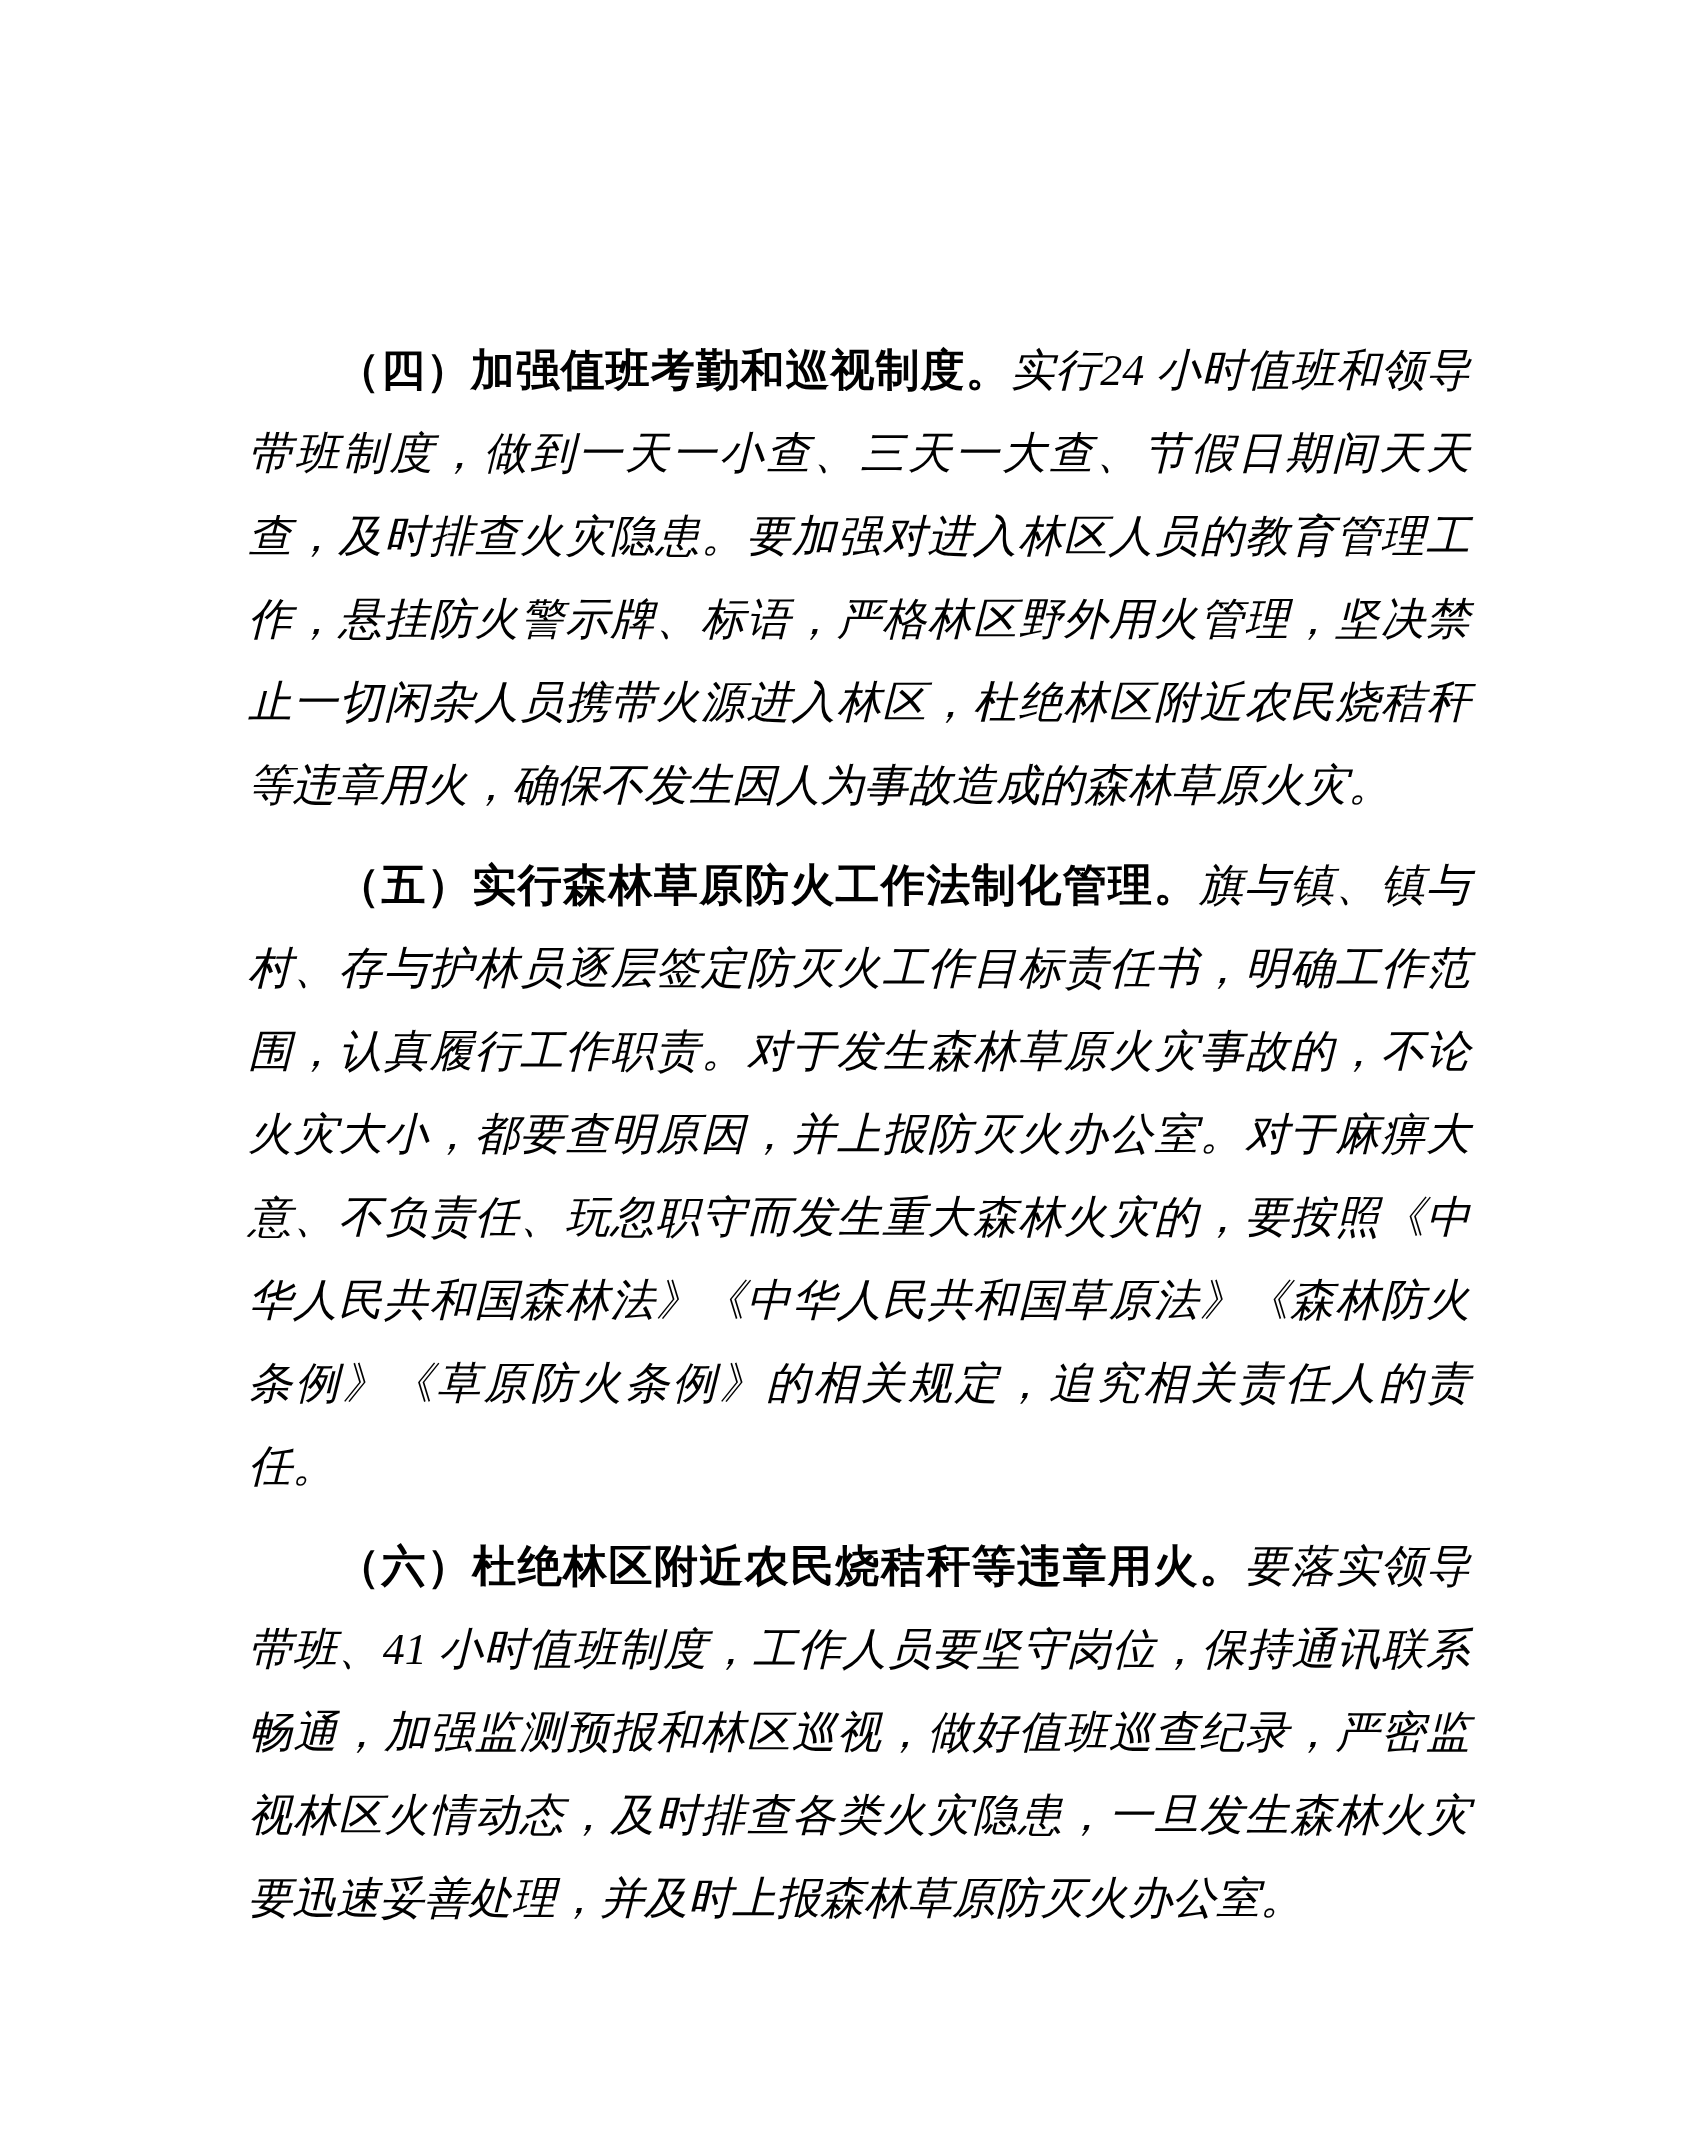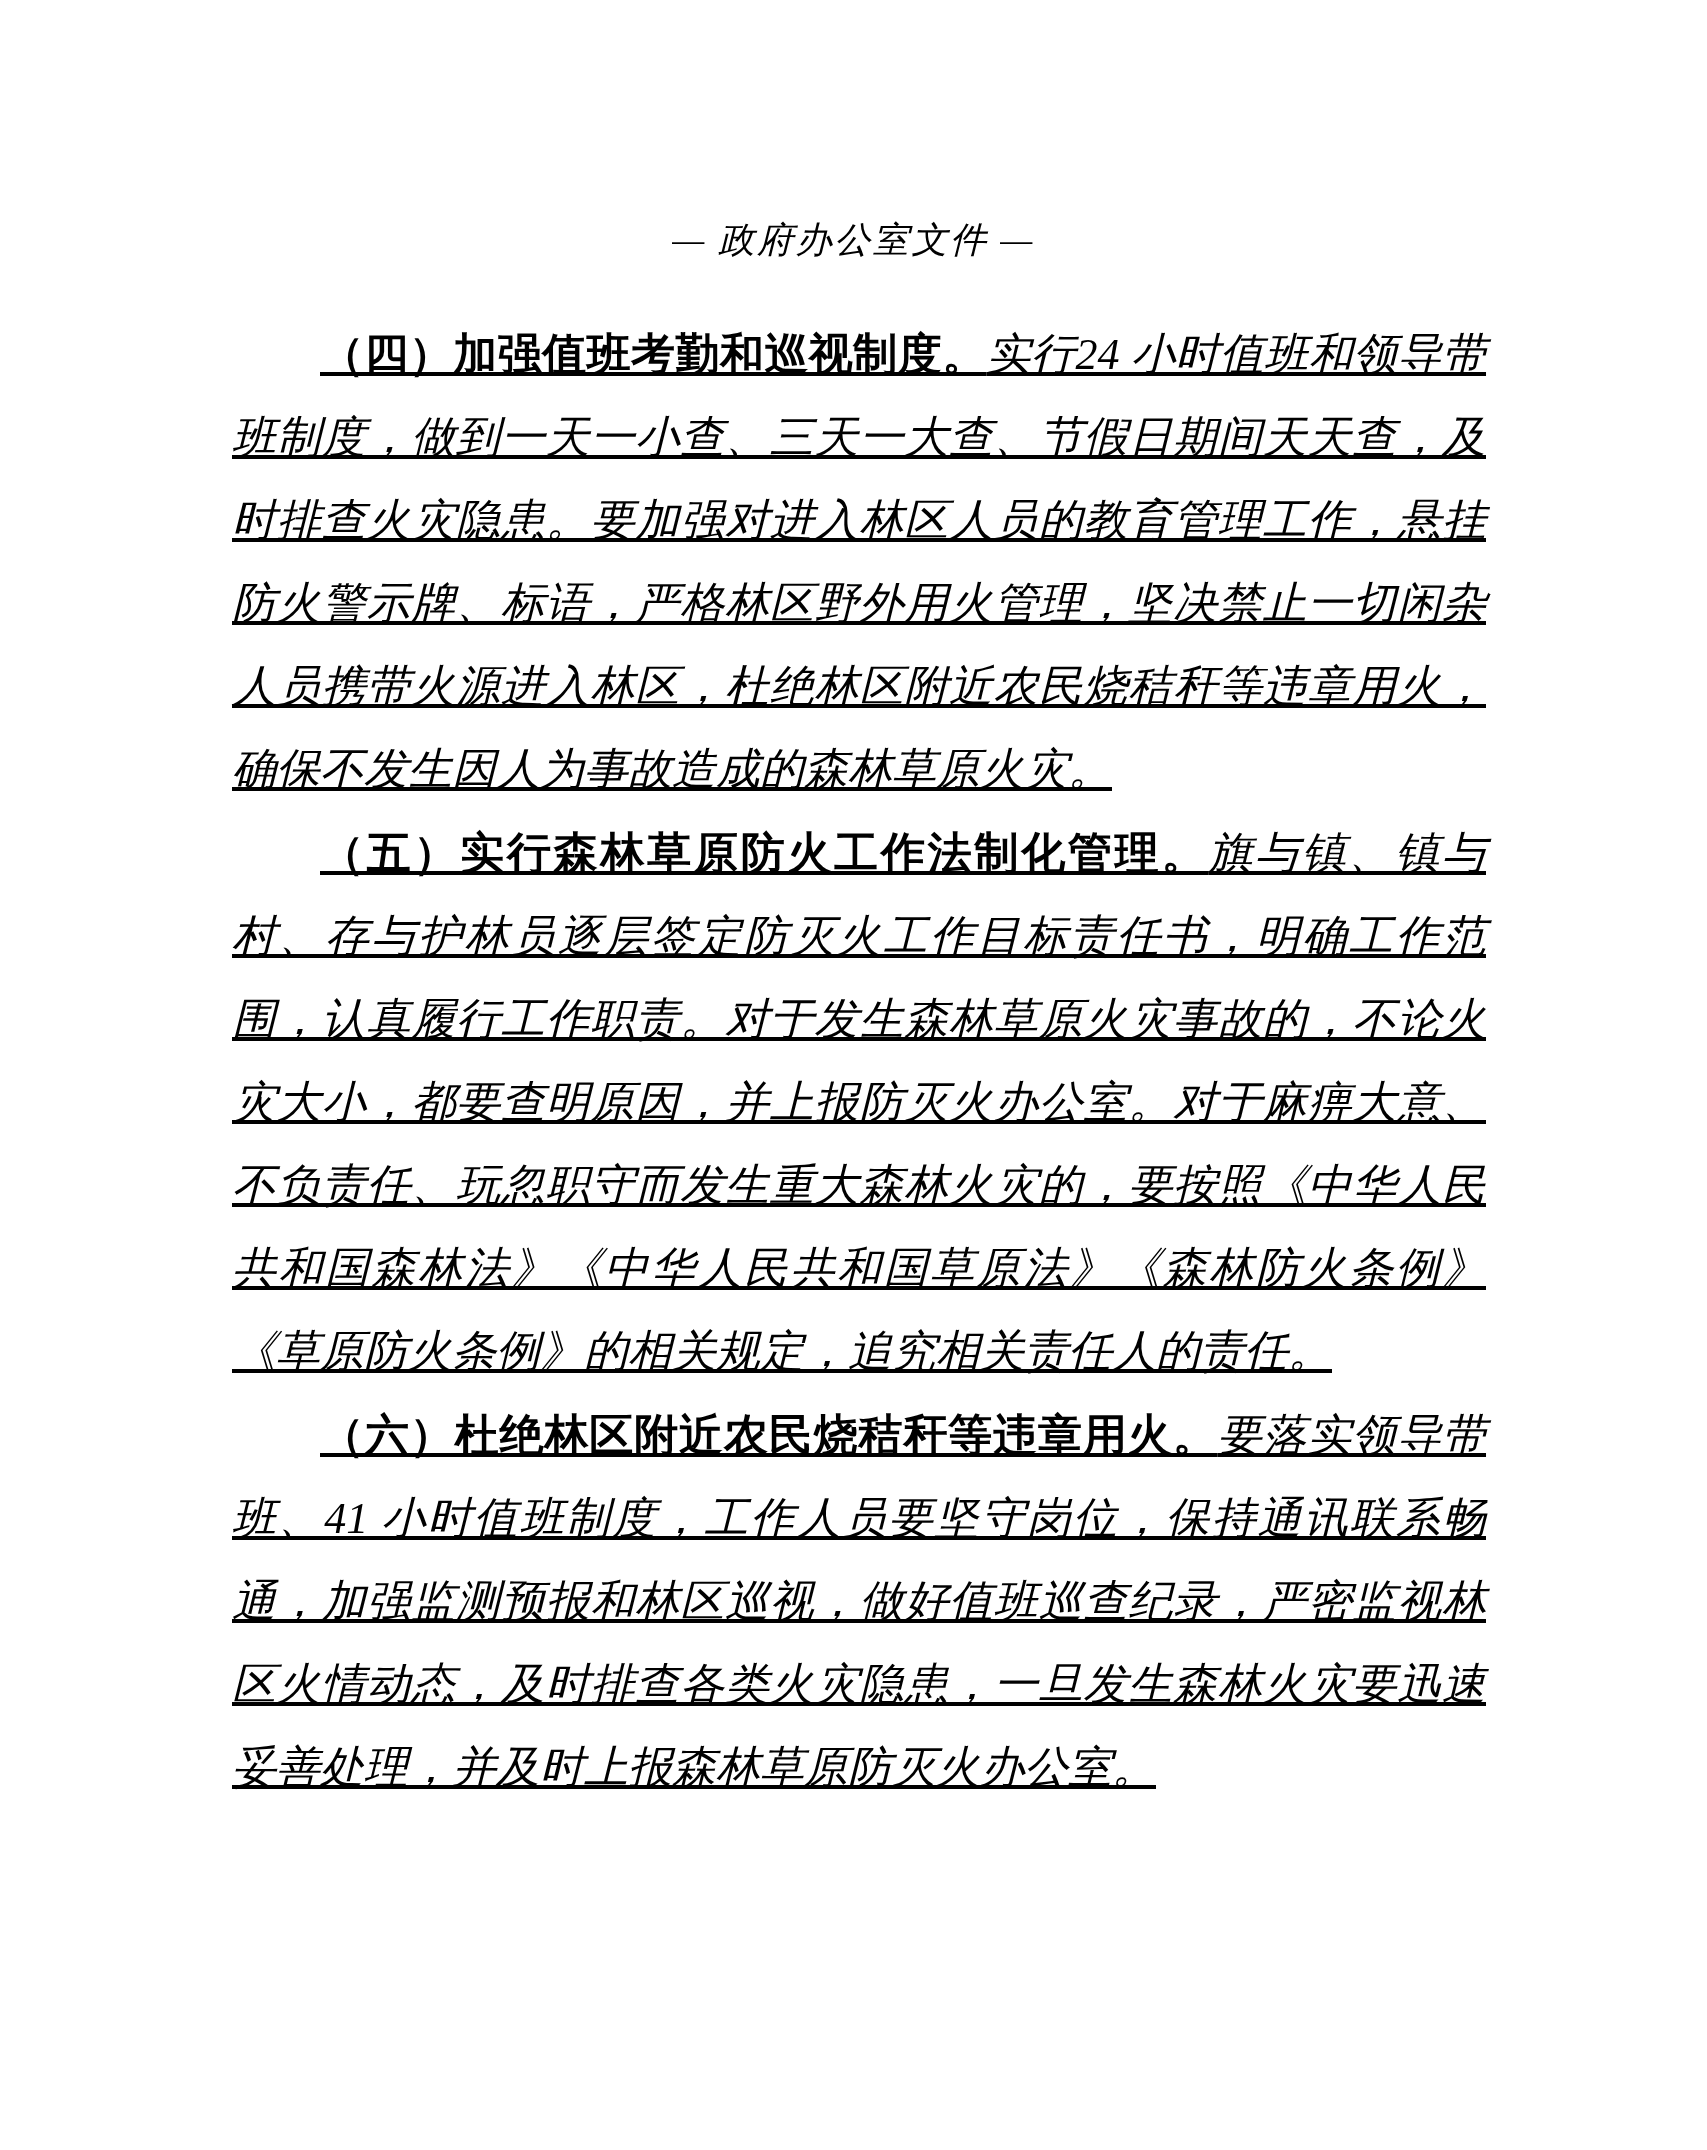--- a/index.html
+++ b/index.html
@@ -37,45 +37,43 @@
     position: absolute;
     top: 312px;
     left: 232px;
     width: 1254px;
     font-size: 44px;
     line-height: 83px;
     text-align: justify;
     text-justify: inter-character;
   }
   .content p {
-    margin: 0;
+    margin: 16px;
     padding: 0;
     text-indent: 2em;
-    text-decoration: underline;
   }
   .lead {
     font-family: "Liberation Sans", sans-serif;
     font-weight: bold;
     font-style: normal;
   }
   .body-text {
     font-style: italic;
   }
   .section-heading {
     font-family: "Liberation Sans", sans-serif;
     font-weight: bold;
     font-style: normal;
   }
 </style>
 </head>
 <body>
 
 <div class="page">
 
-  <div class="doc-header">— 政府办公室文件 —</div>
 
   <div class="content">
 
     <p><span class="lead">（四）加强值班考勤和巡视制度。</span><span class="body-text">实行24 小时值班和领导带班制度，做到一天一小查、三天一大查、节假日期间天天查，及时排查火灾隐患。要加强对进入林区人员的教育管理工作，悬挂防火警示牌、标语，严格林区野外用火管理，坚决禁止一切闲杂人员携带火源进入林区，杜绝林区附近农民烧秸秆等违章用火，确保不发生因人为事故造成的森林草原火灾。</span></p>
 
     <p><span class="lead">（五）实行森林草原防火工作法制化管理。</span><span class="body-text">旗与镇、镇与村、存与护林员逐层签定防灭火工作目标责任书，明确工作范围，认真履行工作职责。对于发生森林草原火灾事故的，不论火灾大小，都要查明原因，并上报防灭火办公室。对于麻痹大意、不负责任、玩忽职守而发生重大森林火灾的，要按照《中华人民共和国森林法》《中华人民共和国草原法》《森林防火条例》《草原防火条例》的相关规定，追究相关责任人的责任。</span></p>
 
     <p><span class="lead">（六）杜绝林区附近农民烧秸秆等违章用火。</span><span class="body-text">要落实领导带班、41 小时值班制度，工作人员要坚守岗位，保持通讯联系畅通，加强监测预报和林区巡视，做好值班巡查纪录，严密监视林区火情动态，及时排查各类火灾隐患，一旦发生森林火灾要迅速妥善处理，并及时上报森林草原防灭火办公室。</span></p>
 
 

